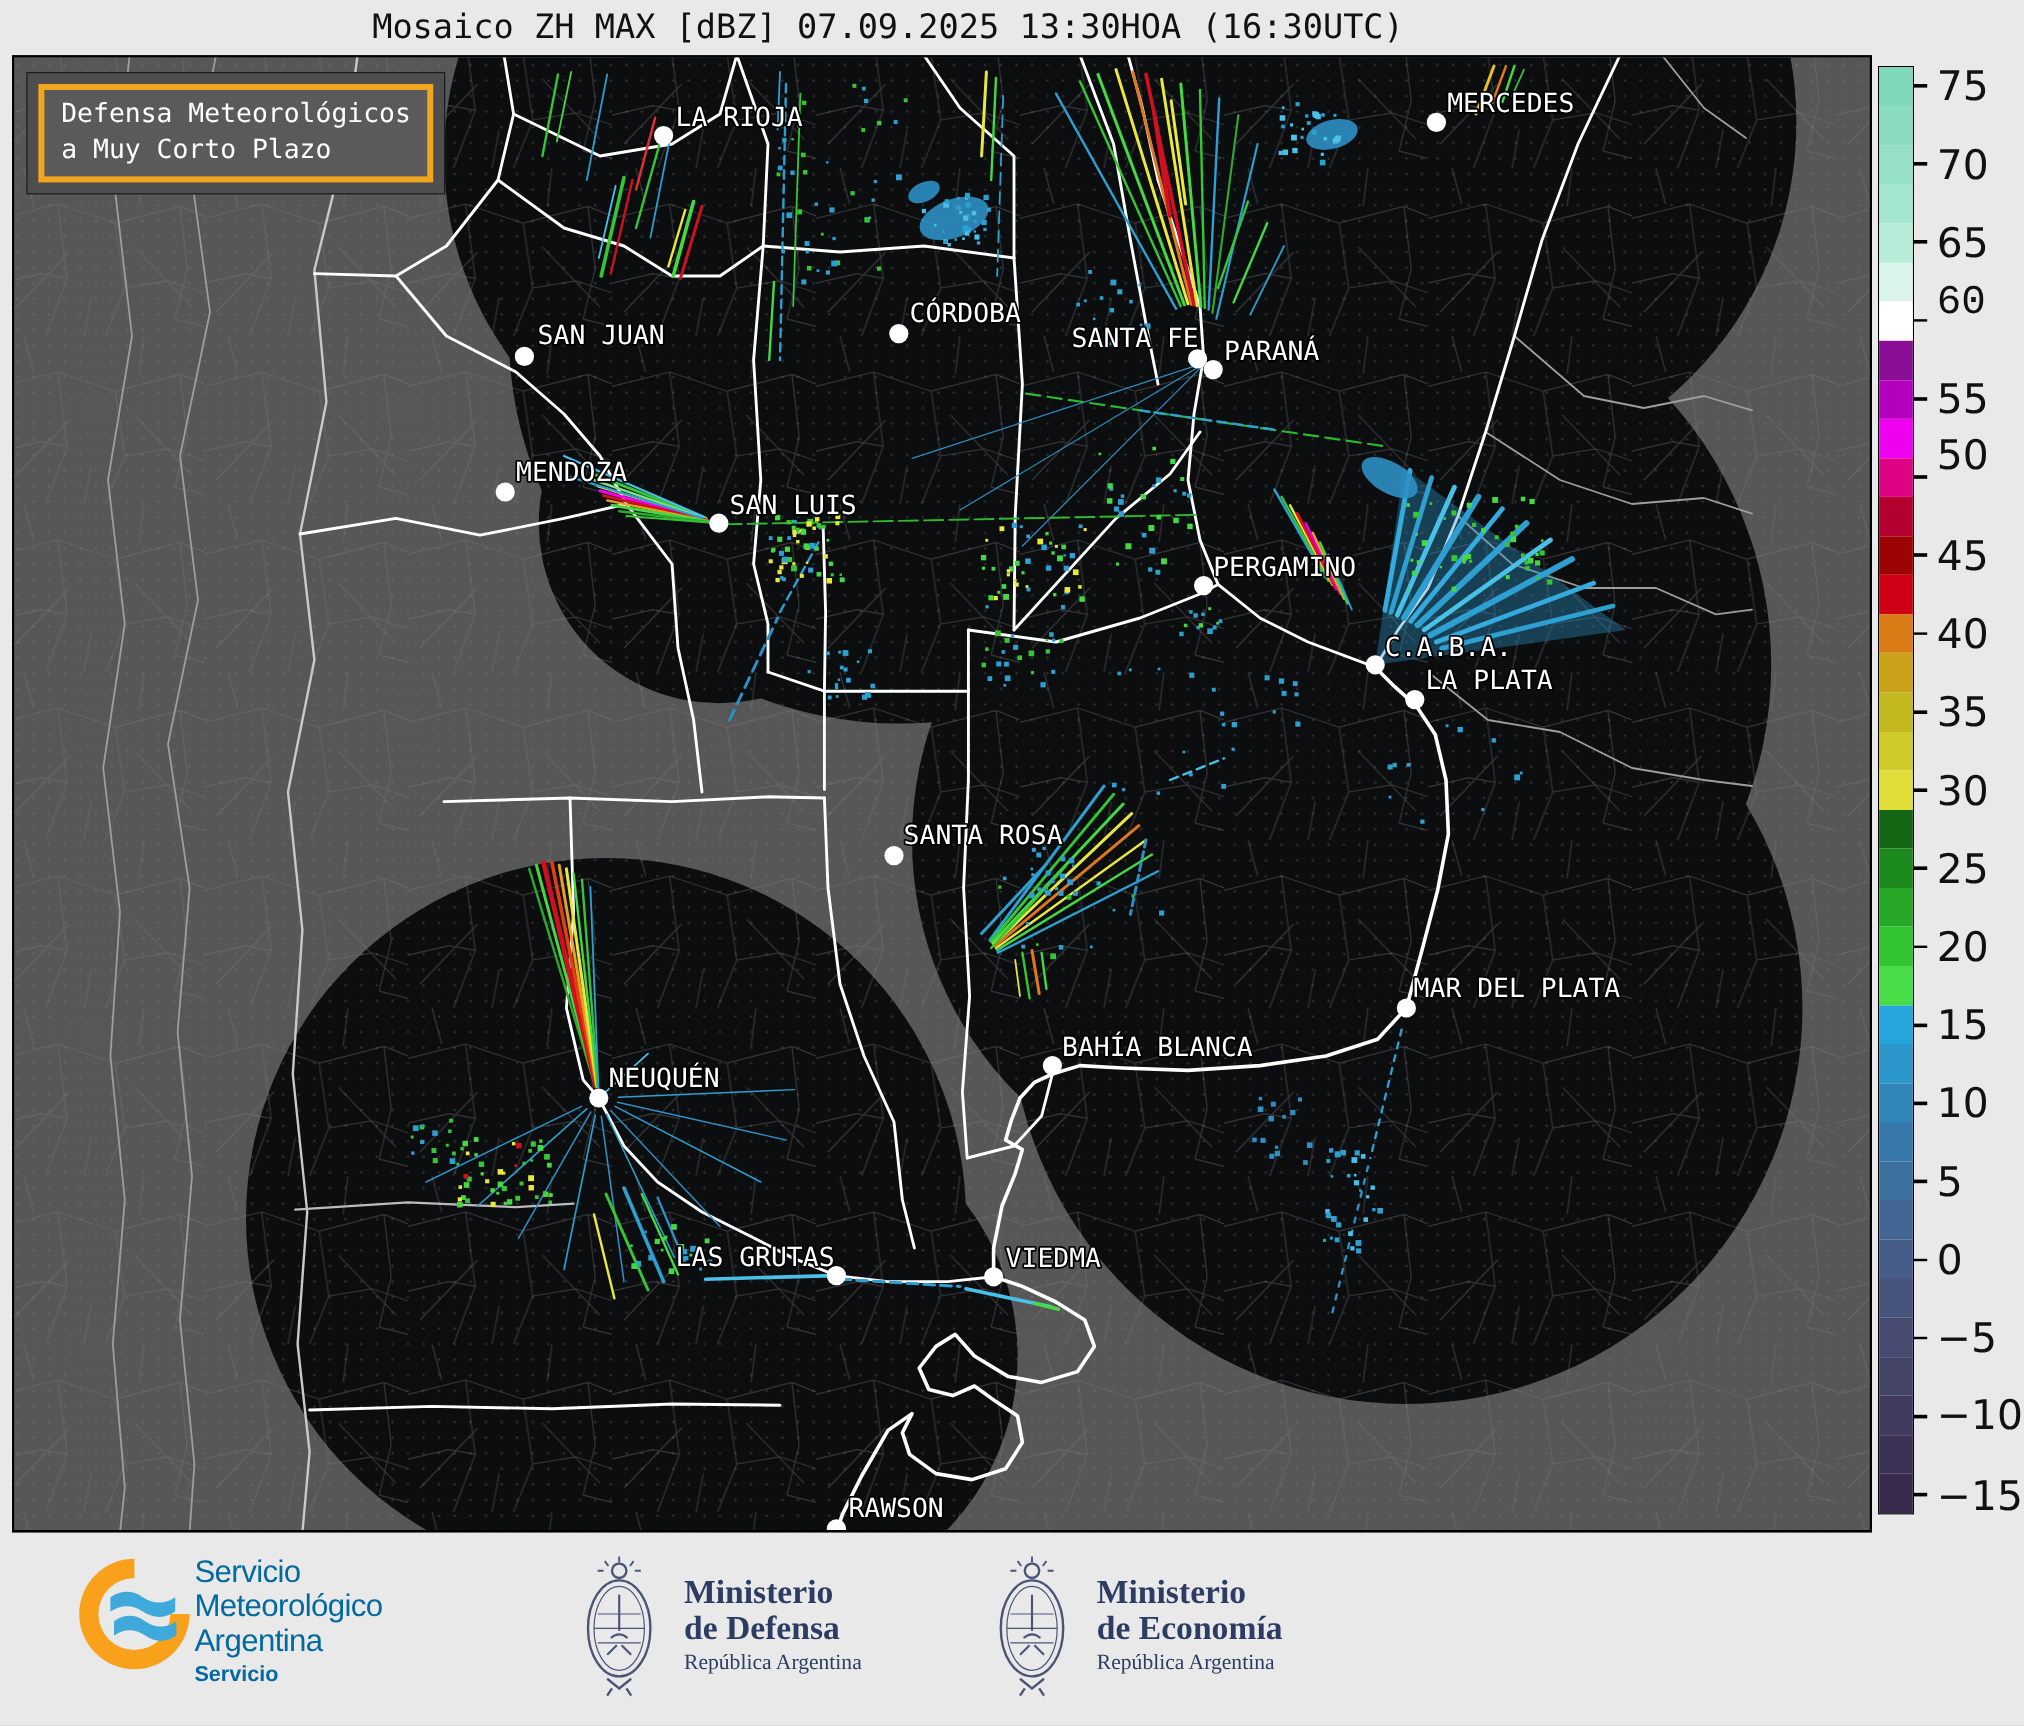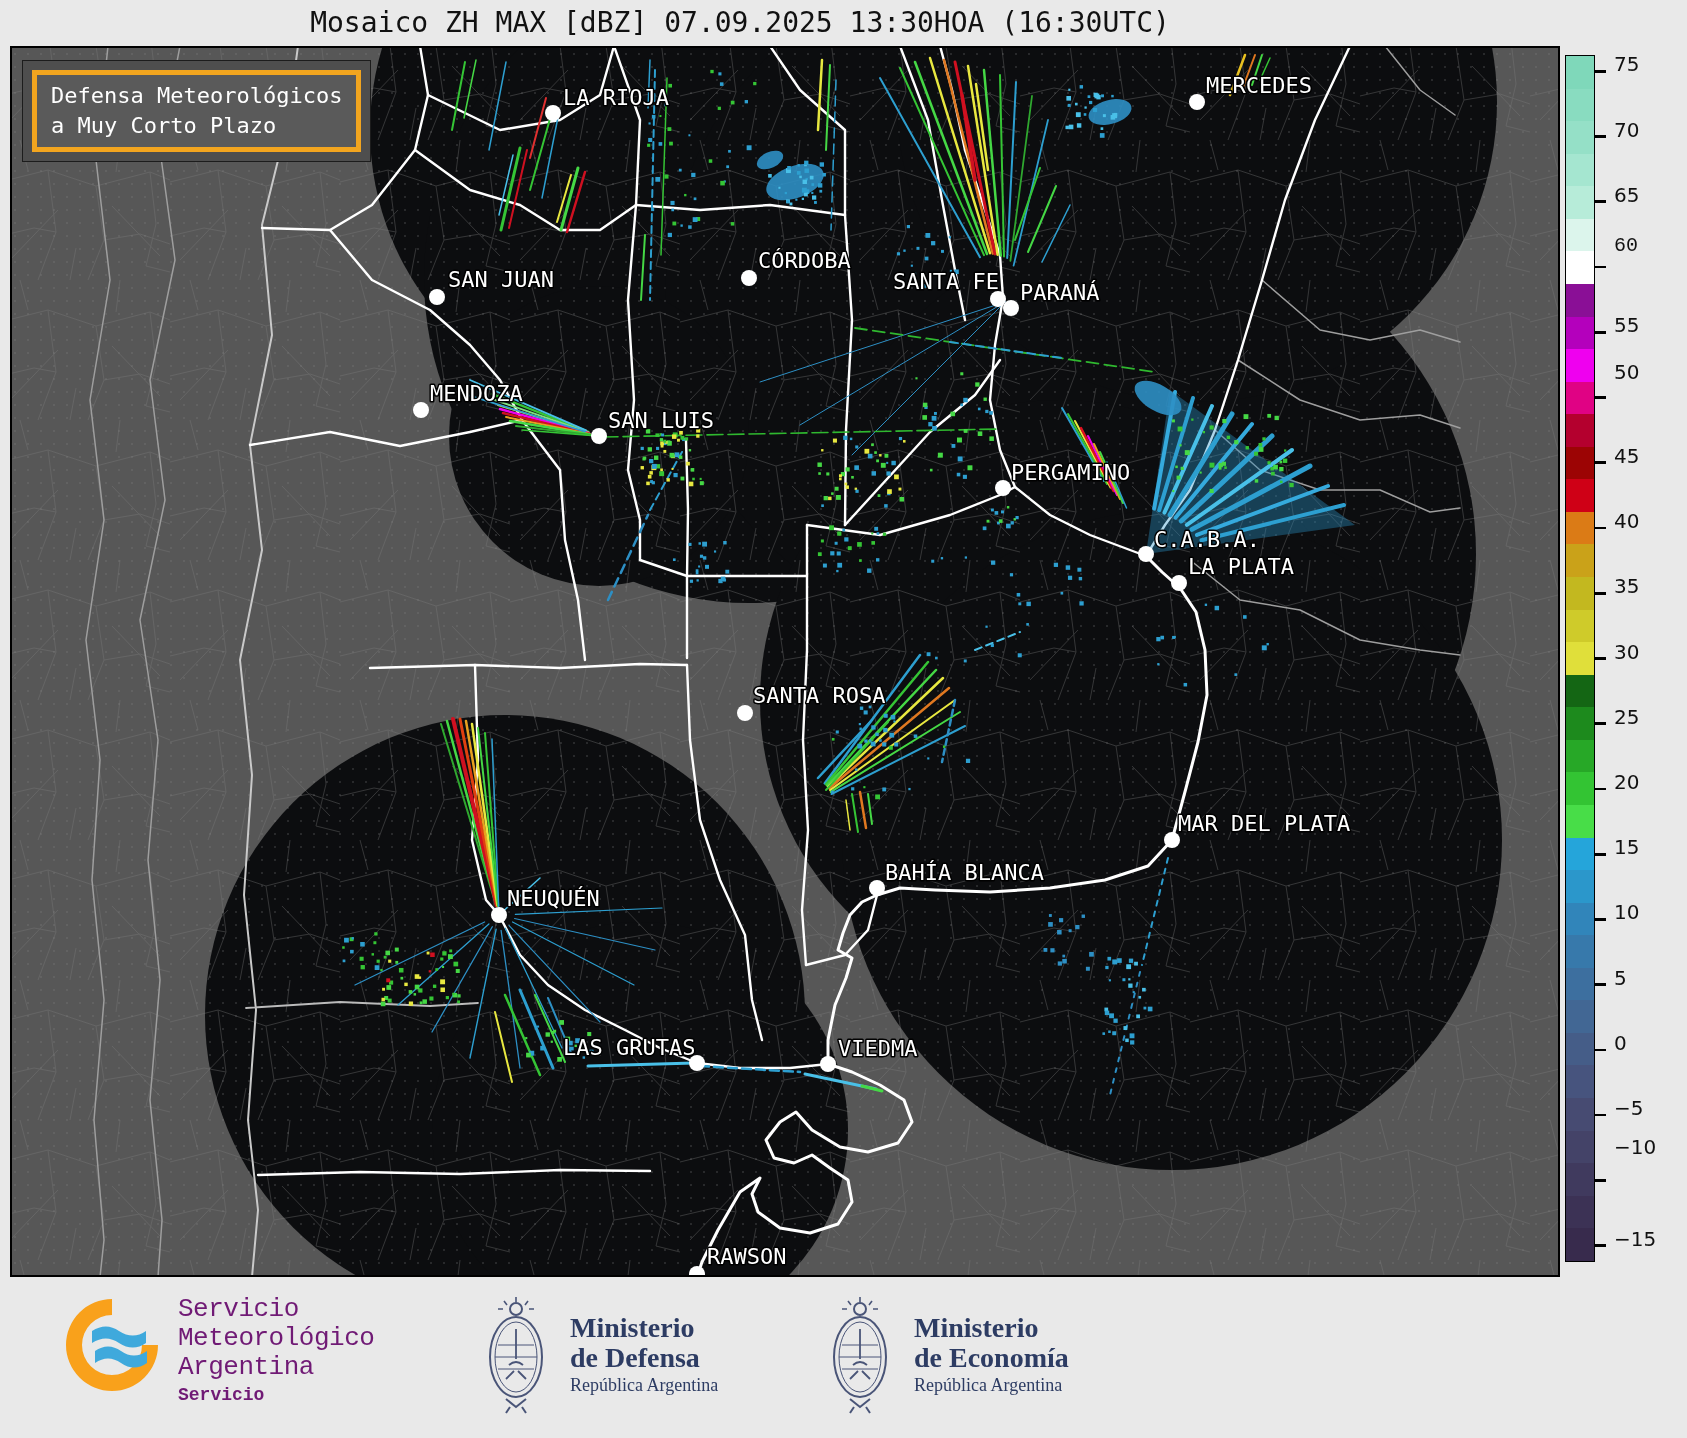--- a/index.html
+++ b/index.html
@@ -15,25 +15,25 @@
               border:1px solid #1c1c1c;z-index:5;}
   .warn-inner{border:5px solid #f2a51f;background:#5a5a5a;padding:6px 14px;}
   .warn-inner div{font-family:"DejaVu Sans Mono",monospace;font-size:22px;line-height:30px;
                   color:#fff;white-space:pre;}
   
   .colorbar{position:absolute;left:1565px;top:55px;width:120px;height:1207px;z-index:4;}
   .cb-bar{position:absolute;left:0;top:0;width:30px;height:1207px;border:1.6px solid #000;
           box-sizing:border-box;display:flex;flex-direction:column;}
   .cb-seg{width:100%;flex:1 1 auto;}
   .cb-tick{position:absolute;left:30px;width:11px;height:2.6px;background:#000;}
-  .cb-lab{position:absolute;left:49px;font-size:20px;color:#111;font-family:"DejaVu Sans",sans-serif;}
+  .cb-lab{position:absolute;left:49px;font-size:34px;color:#111;font-family:"DejaVu Sans",sans-serif;}
   
   .footer{position:absolute;left:0;top:1279px;width:1687px;height:159px;background:#e9e9e9;}
   .logo-block{position:absolute;top:16px;display:flex;align-items:flex-start;}
-  .smn-text{margin-left:16px;font-family:Liberation Mono, monospace;color:#701a75;}
+  .smn-text{margin-left:0;font-family:Liberation Sans, sans-serif;color:#0369a1;}
   .smn-text .l{font-size:26px;line-height:29px;letter-spacing:-0.5px;}
   .smn-text .arg{font-size:18px;font-weight:bold;margin-top:3px;}
   .min-text{margin-left:14px;margin-top:18px;font-family:"Liberation Serif",serif;color:#2d3c63;}
   .min-text .l{font-size:28px;line-height:30px;font-weight:bold;}
   .min-text .sub{font-size:18px;margin-top:2px;}
   .inta-box{width:104px;height:104px;background:#b5b0b0;box-sizing:border-box;padding:8px;}
   .inta-in{width:100%;height:100%;background:#fff;display:flex;flex-direction:column;
            align-items:center;justify-content:center;}
   .inta-word{font-family:"Liberation Sans",sans-serif;font-weight:bold;font-size:40px;
              letter-spacing:-2px;transform:scaleY(1.25);line-height:40px;}
@@ -872,21 +872,21 @@
         <div class="cb-lab" style="top: 780.23px;">15</div>
         <div class="cb-tick" style="top: 863.173px;"></div>
         <div class="cb-lab" style="top: 845.473px;">10</div>
         <div class="cb-tick" style="top: 928.416px;"></div>
         <div class="cb-lab" style="top: 910.716px;">5</div>
         <div class="cb-tick" style="top: 993.659px;"></div>
         <div class="cb-lab" style="top: 975.959px;">0</div>
         <div class="cb-tick" style="top: 1058.9px;"></div>
         <div class="cb-lab" style="top: 1041.2px;">−5</div>
         <div class="cb-tick" style="top: 1124.15px;"></div>
-        <div class="cb-lab" style="top: 1080px;">−10</div>
+        <div class="cb-lab" style="top: 1105px;">−10</div>
         <div class="cb-tick" style="top: 1189.39px;"></div>
         <div class="cb-lab" style="top: 1171.69px;">−15</div>
       </div>
   </div>
 
   <div class="footer">
 
     <div class="logo-block" style="left:62px;">
       <svg width="100" height="100" viewBox="0 0 100 100">
         <path d="M50,4 A46,46 0 1 0 96,50 L80,50 A30,30 0 1 1 50,20 Z" fill="#f9a11b"></path>

